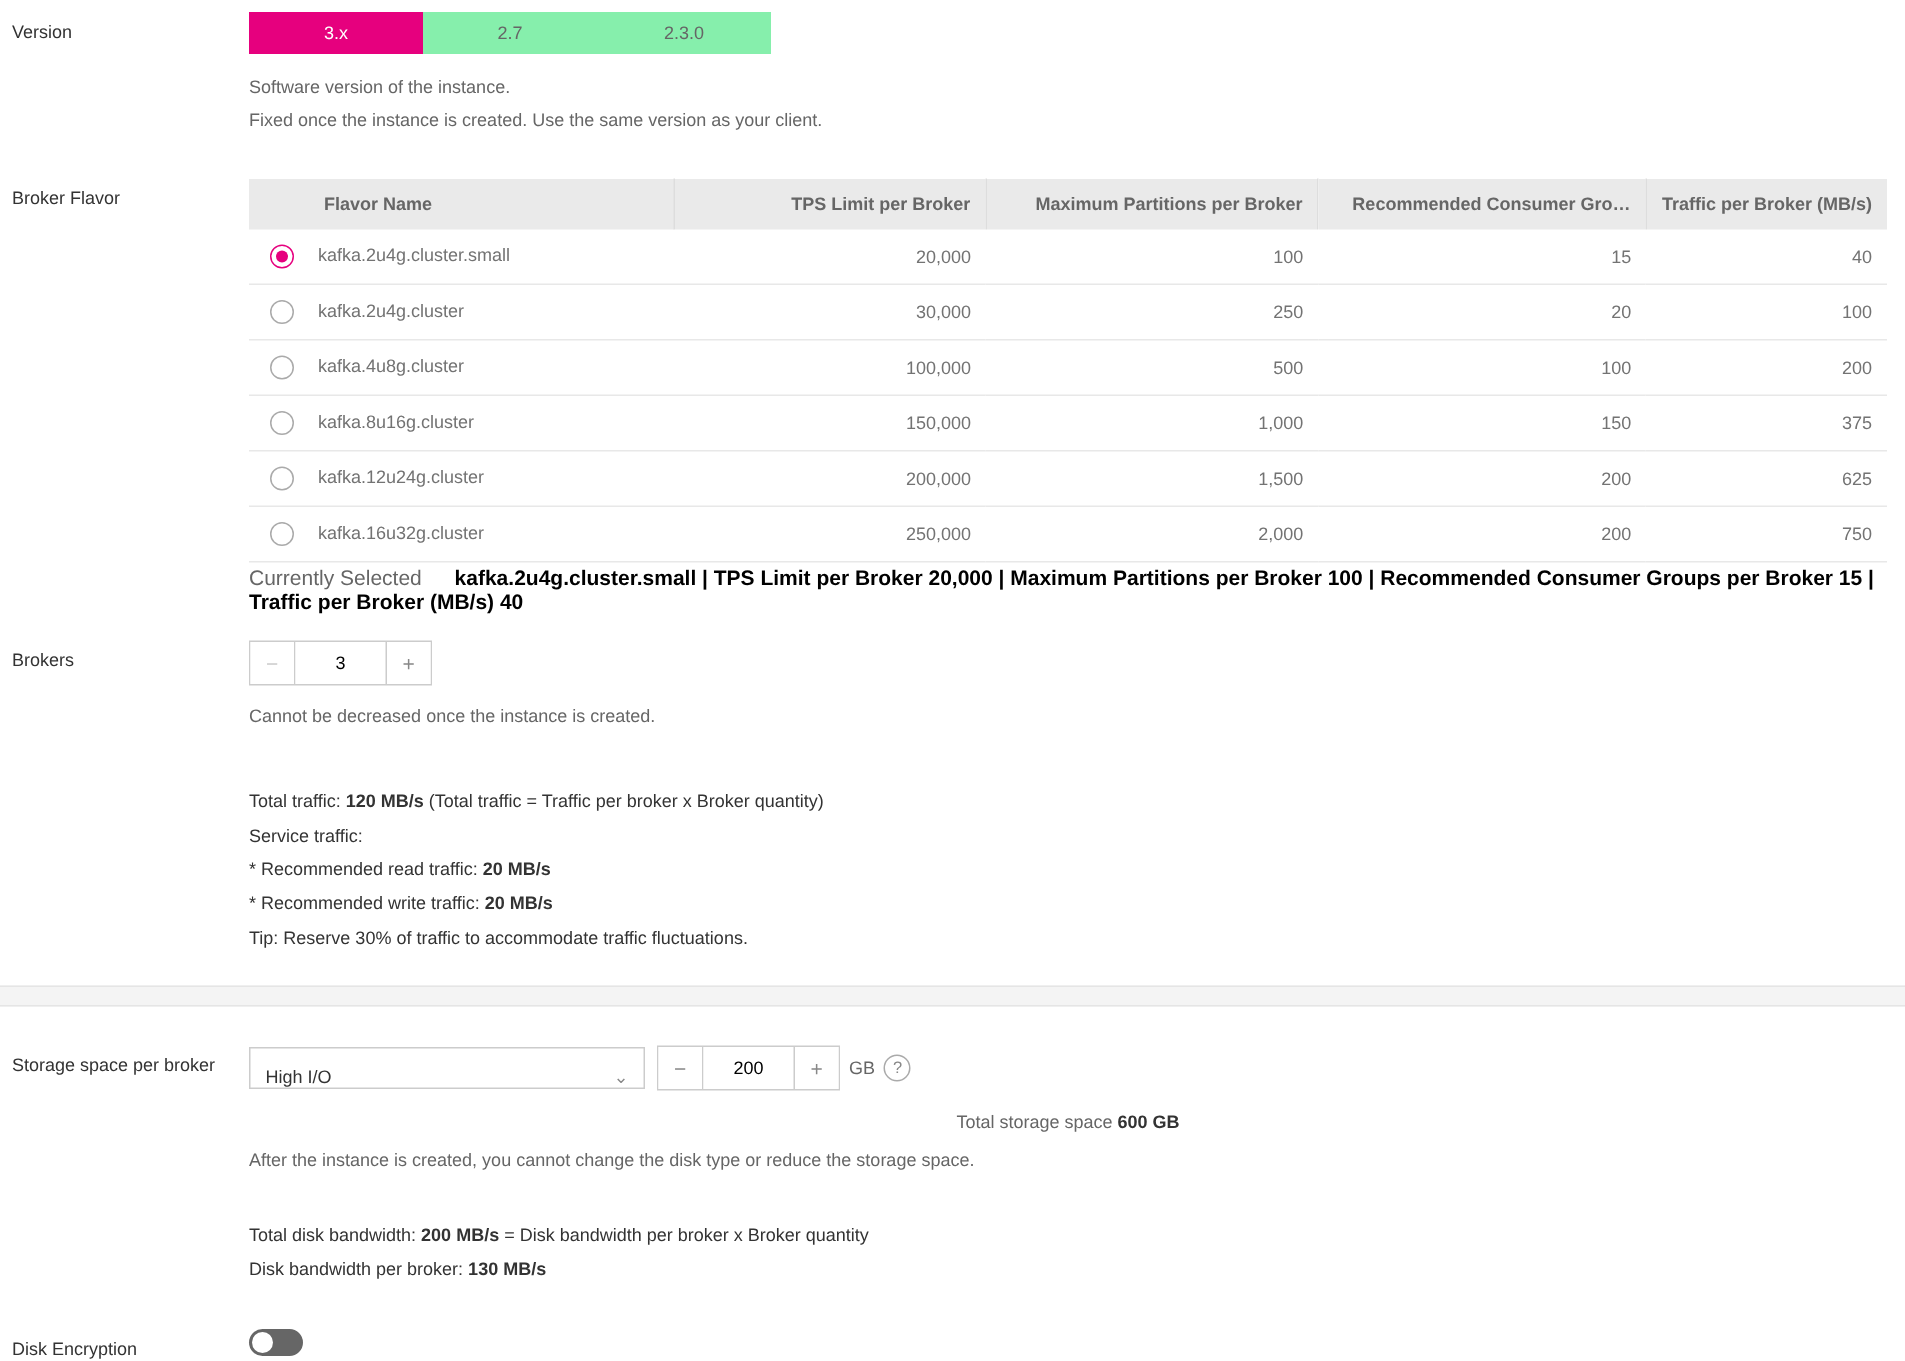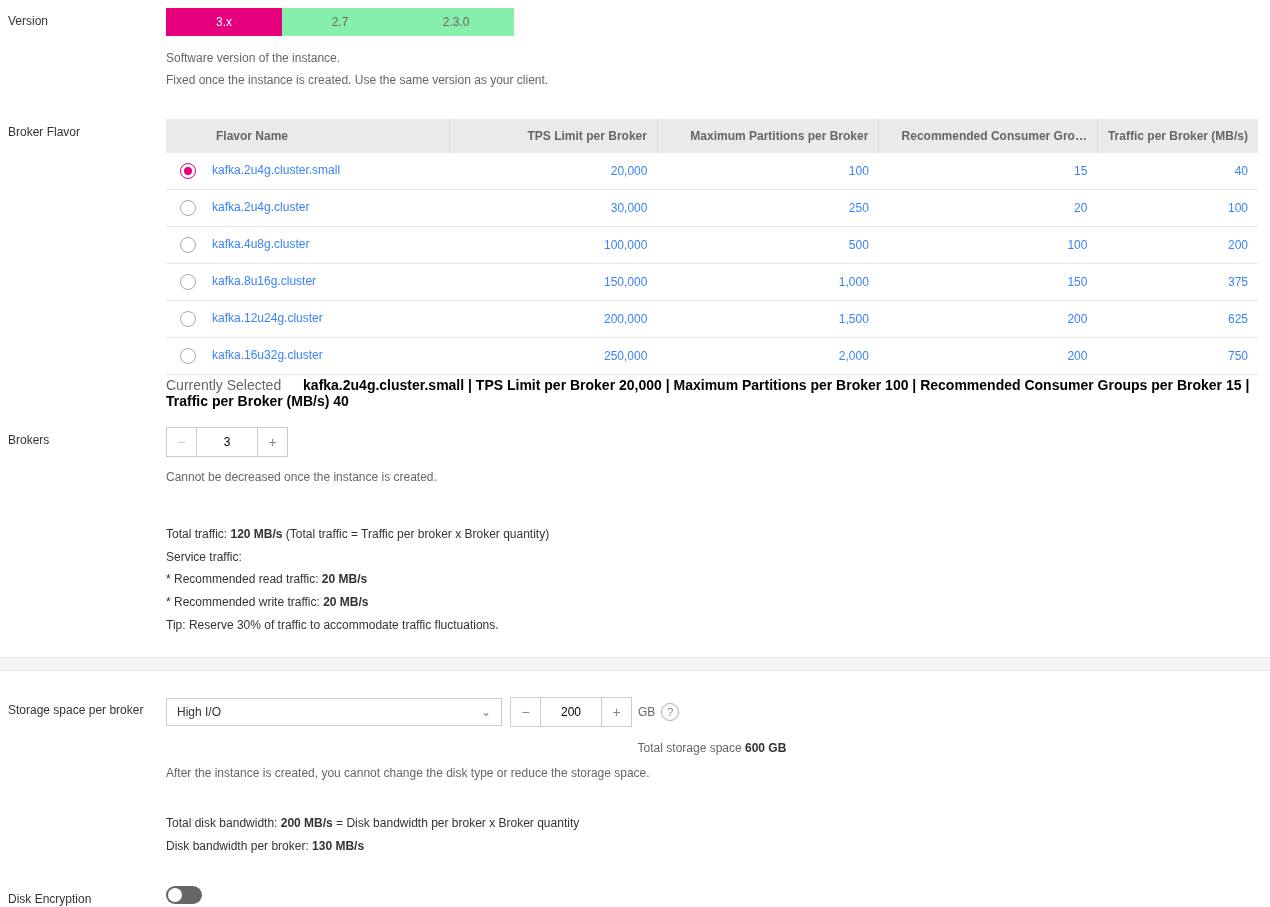--- a/index.html
+++ b/index.html
@@ -72,21 +72,21 @@
     text-align: left;
     padding-left: 50px;
   }
   table.flavor th:last-child {
     border-right: none;
   }
   table.flavor td {
     border-bottom: 1px solid #e8e8e8;
     padding: 10px 10px;
     text-align: right;
-    color: #3b82f6;
+    color: #737373;
   }
   table.flavor td:first-child {
     text-align: left;
     padding-left: 14px;
   }
   .radio-outer {
     width: 16px;
     height: 16px;
     border: 1px solid #aaa;
     border-radius: 50%;
@@ -146,25 +146,25 @@
   .divider {
     height: 12px;
     background: #f4f4f4;
     margin: 20px 0 18px 0;
     border-top: 1px solid #e5e5e5;
     border-bottom: 1px solid #e5e5e5;
   }
   
   .select {
     display: inline-flex;
-    align-items: center;
+    align-items: flex-end;
     justify-content: space-between;
     border: 1px solid #ccc;
     height: 28px;
-    width: 336px;
+    width: 264px;
     padding: 0 10px;
     box-sizing: border-box;
     cursor: pointer;
     margin-right: 8px;
     color:#333;
   }
   .chev { color:#888; }
   .help-icon {
     display: inline-flex;
     width: 16px;

